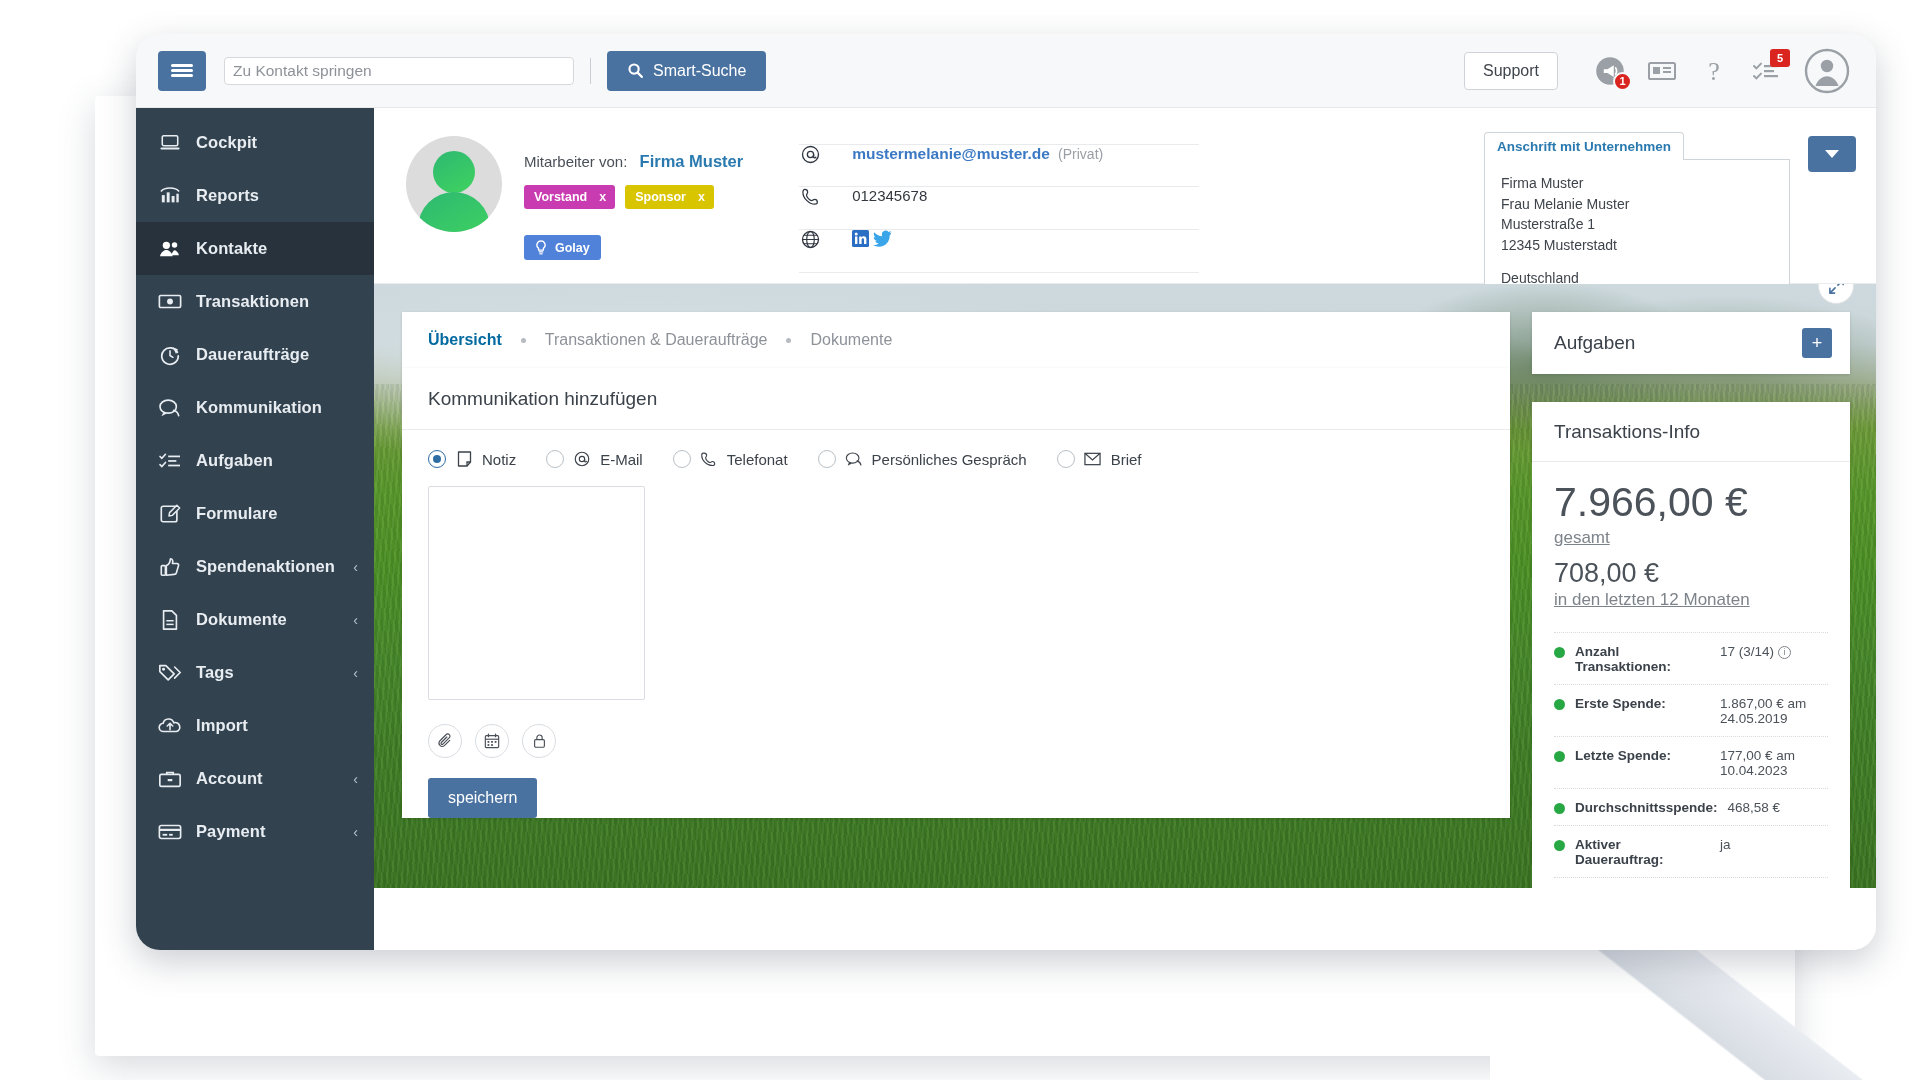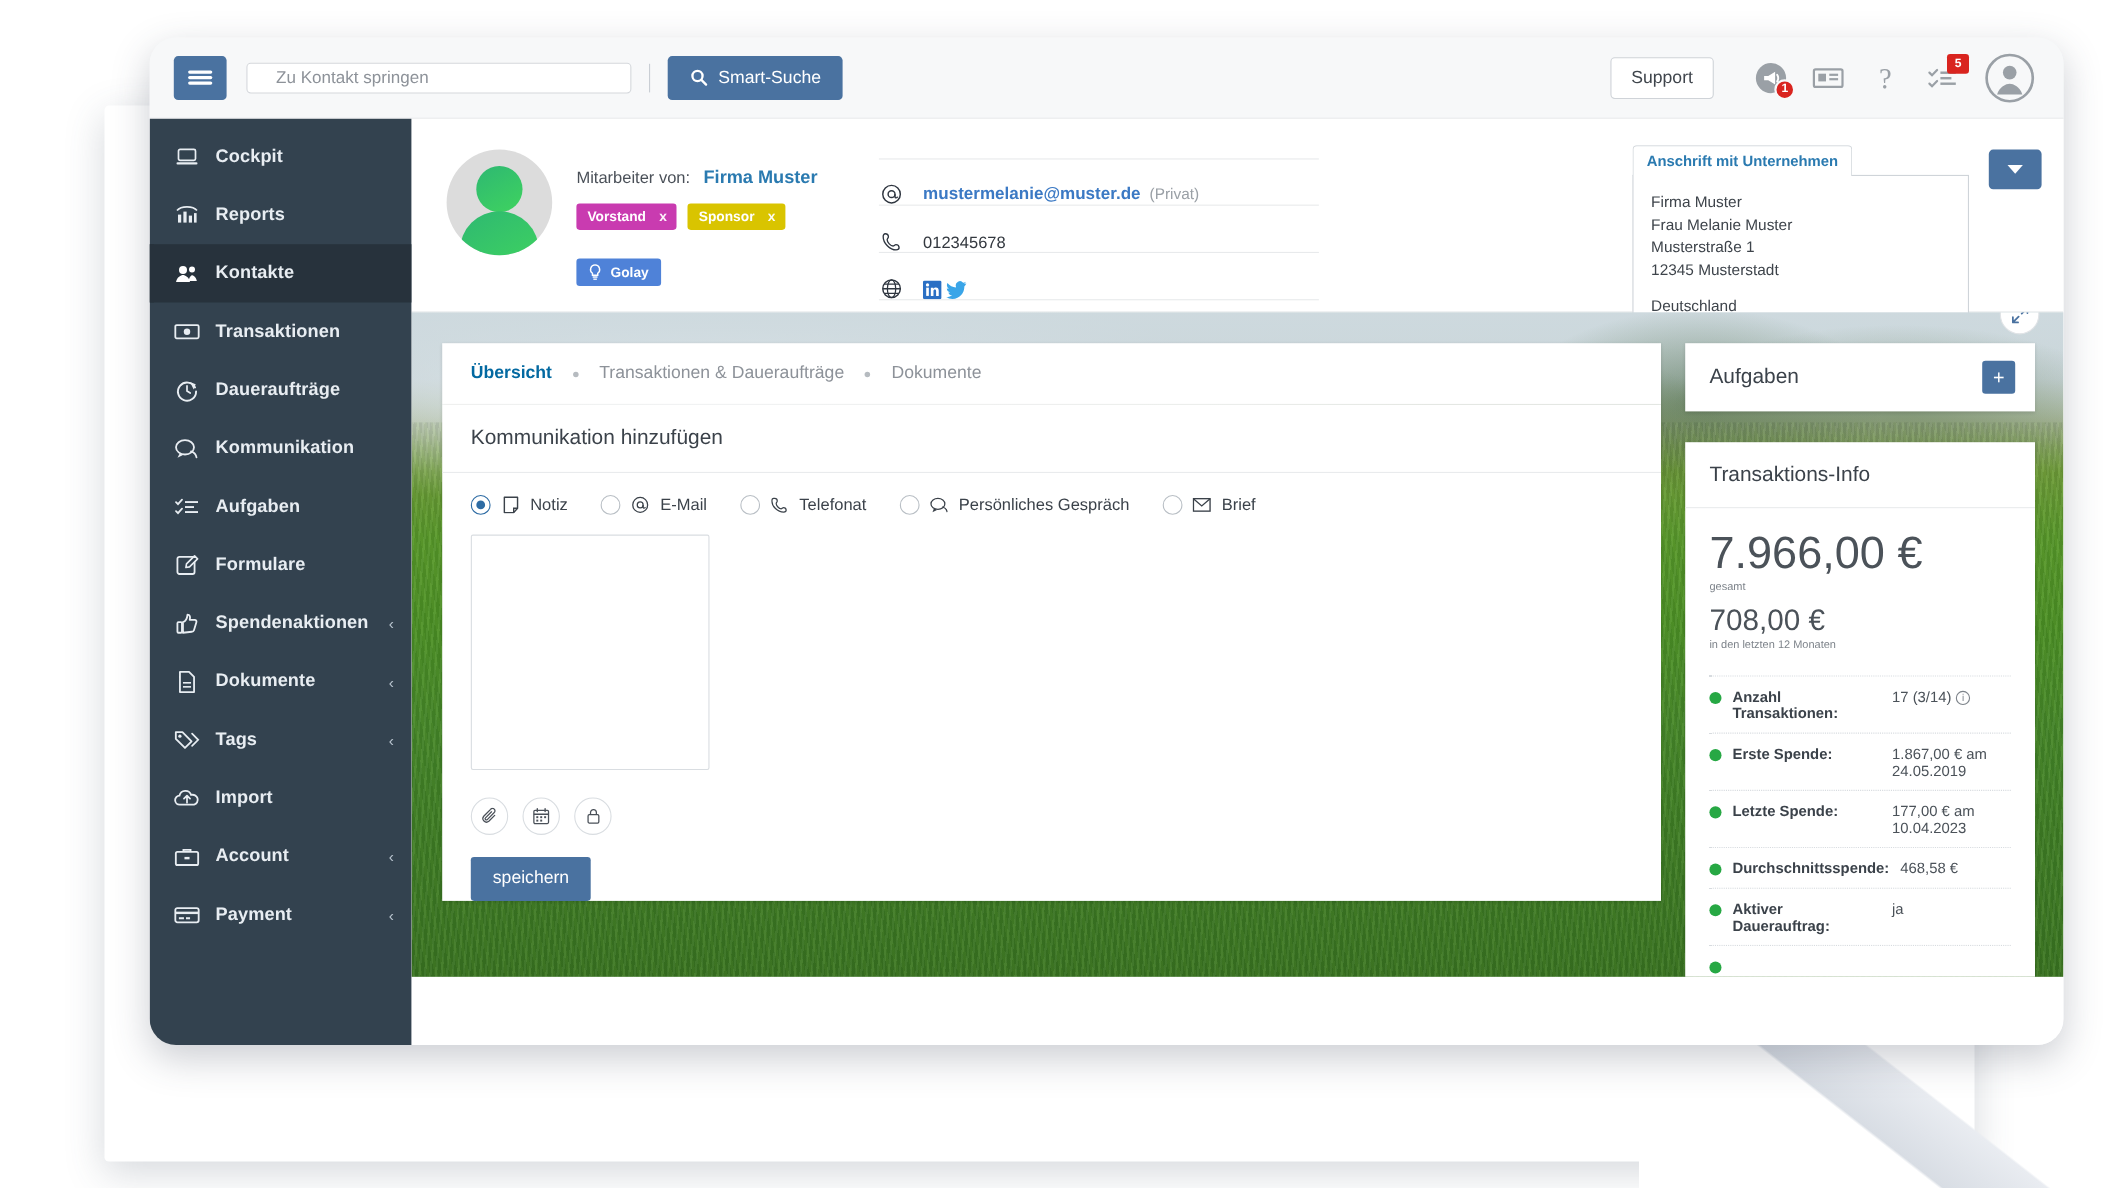--- a/index.html
+++ b/index.html
@@ -45,21 +45,21 @@
     display:flex; align-items:center; padding: 0 26px 0 22px;
     border-bottom: 1px solid #e6e8ea;
   }
   .burger {
     width: 48px; height: 40px; background:#4a72a0; border-radius:4px;
     display:flex; align-items:center; justify-content:center; cursor:pointer; flex:0 0 auto;
   }
   .burger span { display:block; width:22px; height:2.5px; background:#fff; margin:2.4px 0; border-radius:2px; }
   .jump-input {
     margin-left: 18px; width: 350px; height: 28px; border:1px solid #d5d8dc;
-    border-radius:4px; background:#fff; padding: 0 26px; font-size:15.5px; color:#be185d;
+    border-radius:4px; background:#fff; padding: 0 8px; font-size:15.5px; color:#be185d;
     font-family:"Liberation Sans", sans-serif;
   }
   .jump-input::placeholder { color:#8d9299; }
   .divider-v { margin:0 16px; width:1px; height:26px; background:#c9ced4; }
   .smart-btn {
     height: 40px; background:#4a72a0; color:#fff; border:none; border-radius:4px;
     padding: 0 20px; font-size:16px; display:flex; align-items:center; gap:9px; cursor:pointer;
     font-family:"Liberation Sans", sans-serif;
   }
   .spacer { flex:1 1 auto; }
@@ -137,21 +137,21 @@
   .tag .x { font-weight:bold; opacity:.95; cursor:pointer; }
   .tag-row2 { margin-top: 26px; display:flex; }
   .tag-blue {
     display:inline-flex; align-items:center; gap:8px; background:#4f82d8; color:#fff;
     border-radius:3px; padding: 5px 11px; font-size:12.5px; font-weight:bold;
   }
 
   
   .c-details { margin-left: 56px; width: 400px; padding-top: 16px; }
   .cd-row {
-    display:flex; align-items:flex-end; gap:18px; height:43px; border-bottom:1px solid #e8eaec;
+    display:flex; align-items:flex-start; gap:31px; height:43px; border-bottom:1px solid #e8eaec;
     font-size:15px; color:#33383f;
   }
   .cd-row:first-child { border-top:1px solid #e8eaec; }
   .cd-ico { width: 22px; color:#2f3640; display:flex; justify-content:center; }
   .cd-row a { color:#3b79c4; text-decoration:none; font-weight:600; font-size:15.5px; }
   .cd-priv { color:#9aa0a6; font-size:14px; margin-left:4px; }
   .soc { display:flex; gap:4px; align-items:center; }
 
   
   .addr-wrap { position:absolute; right: 86px; top: 24px; width: 306px; }
@@ -233,21 +233,21 @@
   }
 
   .aufgaben-card { height: 62px; display:flex; align-items:center; padding: 0 18px 0 22px; }
   .aufgaben-card .t { font-size:19px; color:#3b424a; flex:1 1 auto; }
   .plus-btn { width:30px;height:30px;background:#4a72a0;color:#fff;border:none;border-radius:3px;font-size:18px;cursor:pointer; line-height:1;}
 
   .tinfo-card { margin-top: 28px; }
   .tinfo-head { height: 60px; display:flex; align-items:center; padding:0 22px; font-size:19px; color:#3b424a; border-bottom:1px solid #e9ebed; }
   .amt-wrap { padding: 18px 22px 12px 22px; }
   .amt-big { font-size: 41px; color:#4b5259; font-weight:300; line-height:1.12; }
-  .amt-sub { font-size:10px; color:#7d838a; margin-top:2px; margin-bottom: 10px; }
+  .amt-sub { font-size:17px; color:#7d838a; margin-top:2px; margin-bottom: 10px; text-decoration: underline; }
   .amt-big2 { font-size: 27px; color:#4b5259; font-weight:300; line-height:1.12; }
   .stats { padding: 0 22px 10px 22px; }
   .stat-row {
     display:flex; align-items:flex-start; gap:10px; padding: 11px 0 10px 0;
     border-top:1px dotted #d7dbdf; font-size:13.5px;
   }
   .dot { width:11px;height:11px;border-radius:50%;background:#27a844; flex:0 0 11px; margin-top:3px; }
   .stat-label { flex:1 1 auto; font-weight:bold; color:#3b424a; }
   .stat-val { width: 108px; flex:0 0 108px; color:#4b5259; }
   .info-i { display:inline-block; width:13px;height:13px;border:1px solid #7d838a;border-radius:50%;

